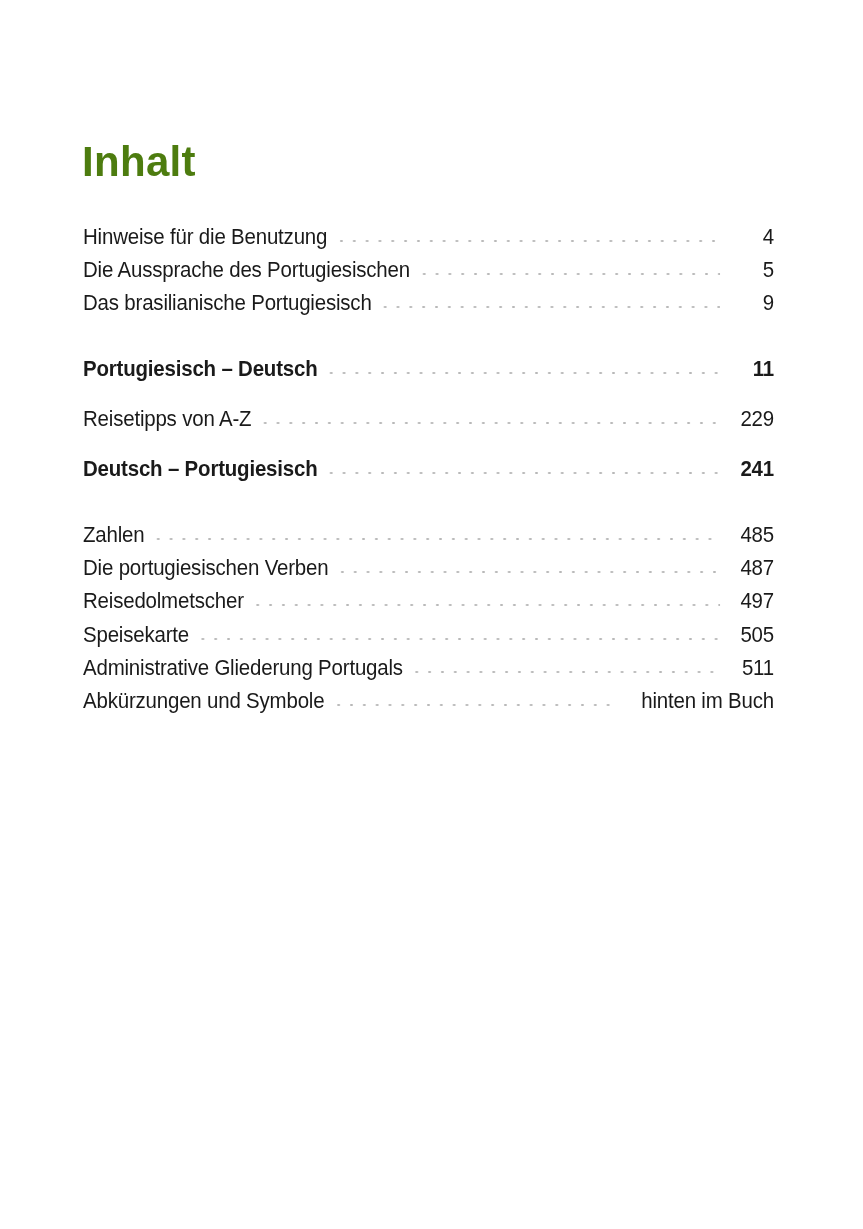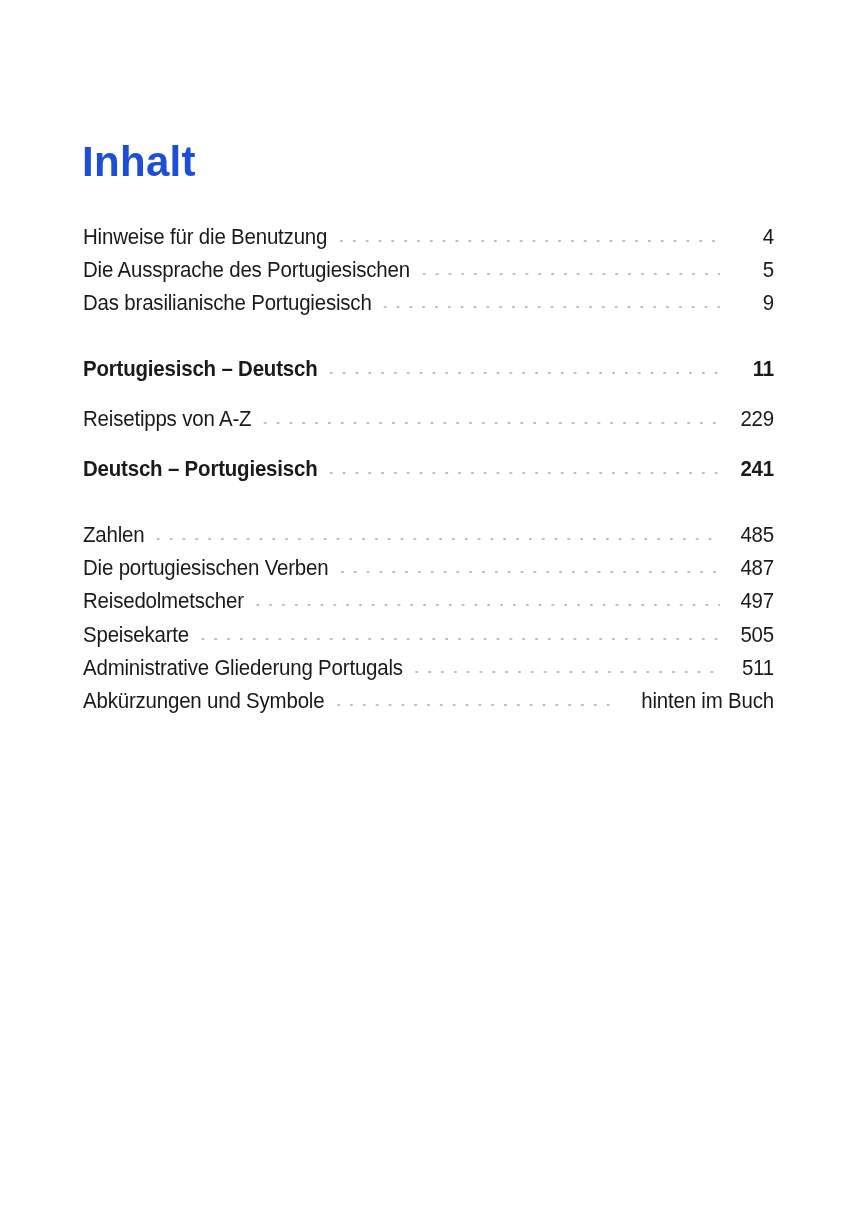--- a/index.html
+++ b/index.html
@@ -17,21 +17,21 @@
     }
     .page-title {
       position: absolute;
       left: 82px;
       top: 136px;
       margin: 0;
       font-size: 42px;
       font-weight: bold;
       letter-spacing: 0.3px;
       line-height: 52px;
-      color: #1d4ed8;
+      color: #4d7c0f;
     }
     .toc {
       position: absolute;
       left: 83px;
       top: 0;
       width: 691px;
     }
     .toc-row {
       position: absolute;
       left: 0;

